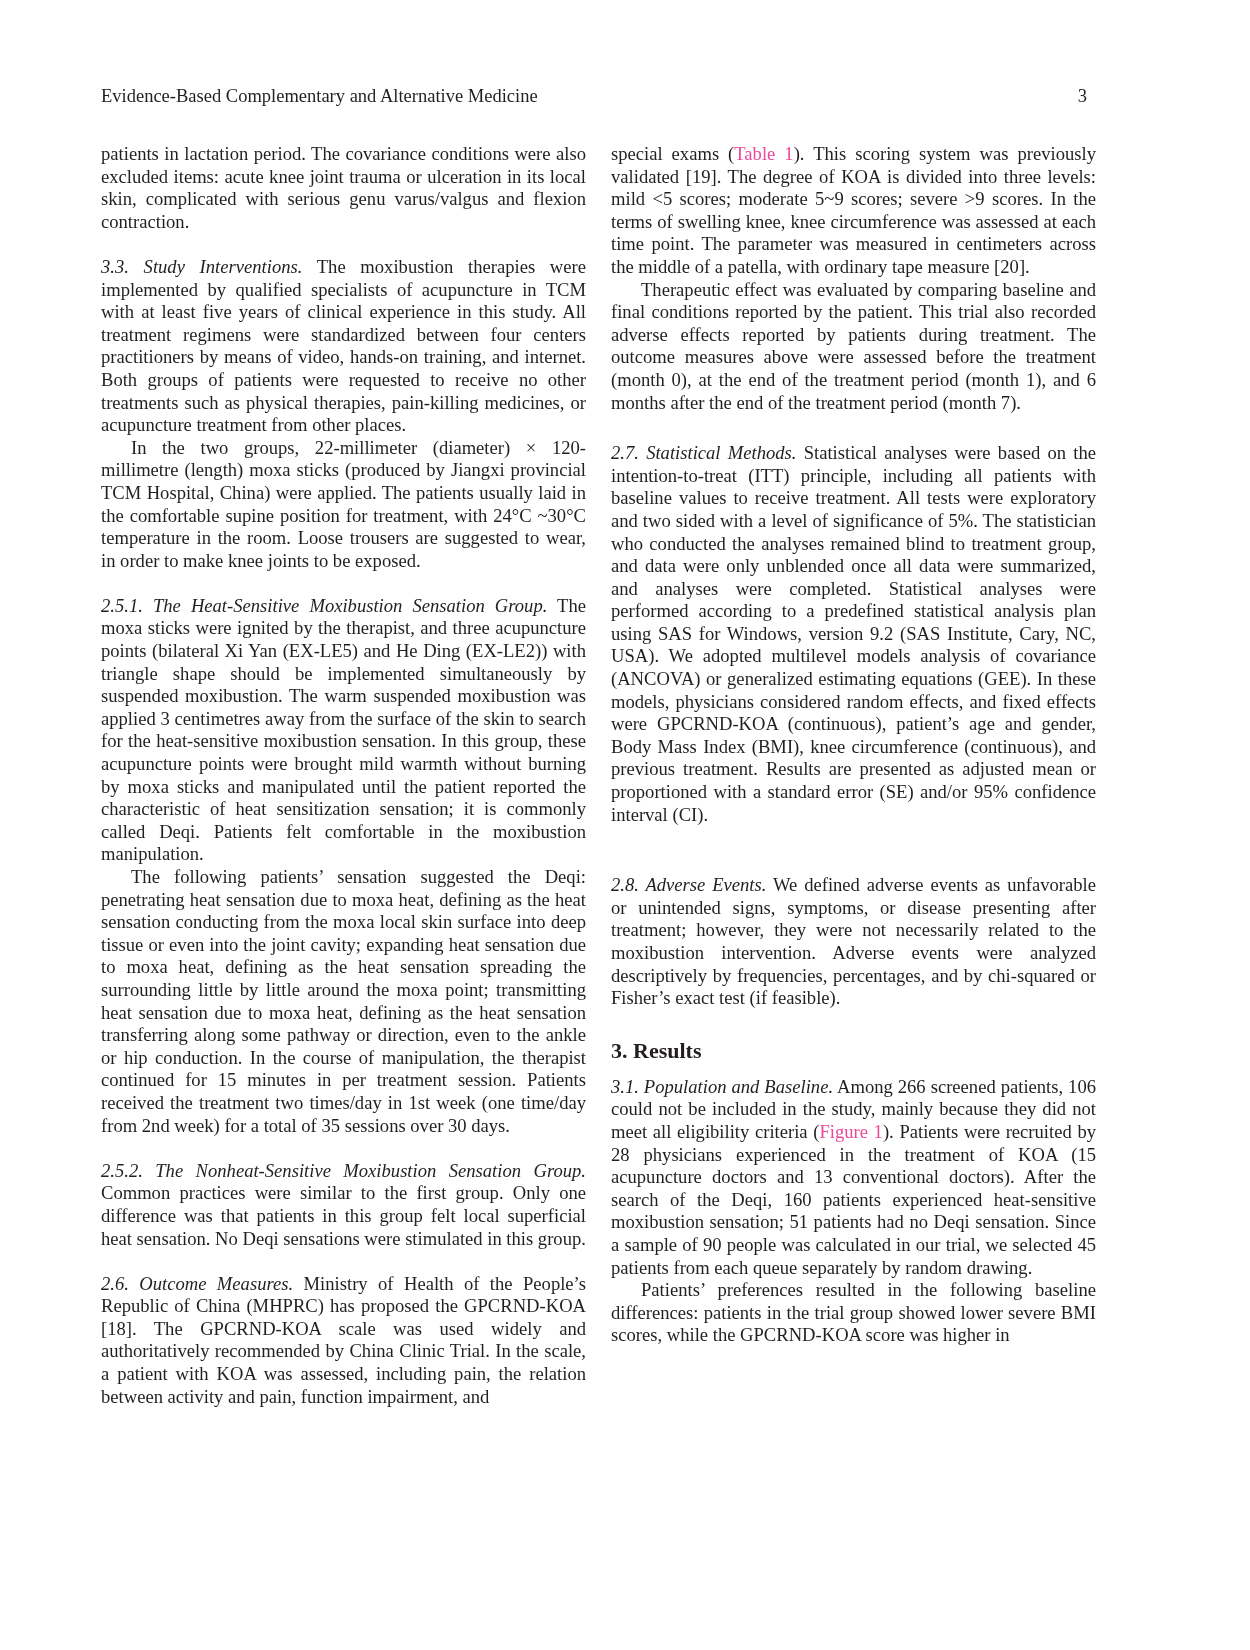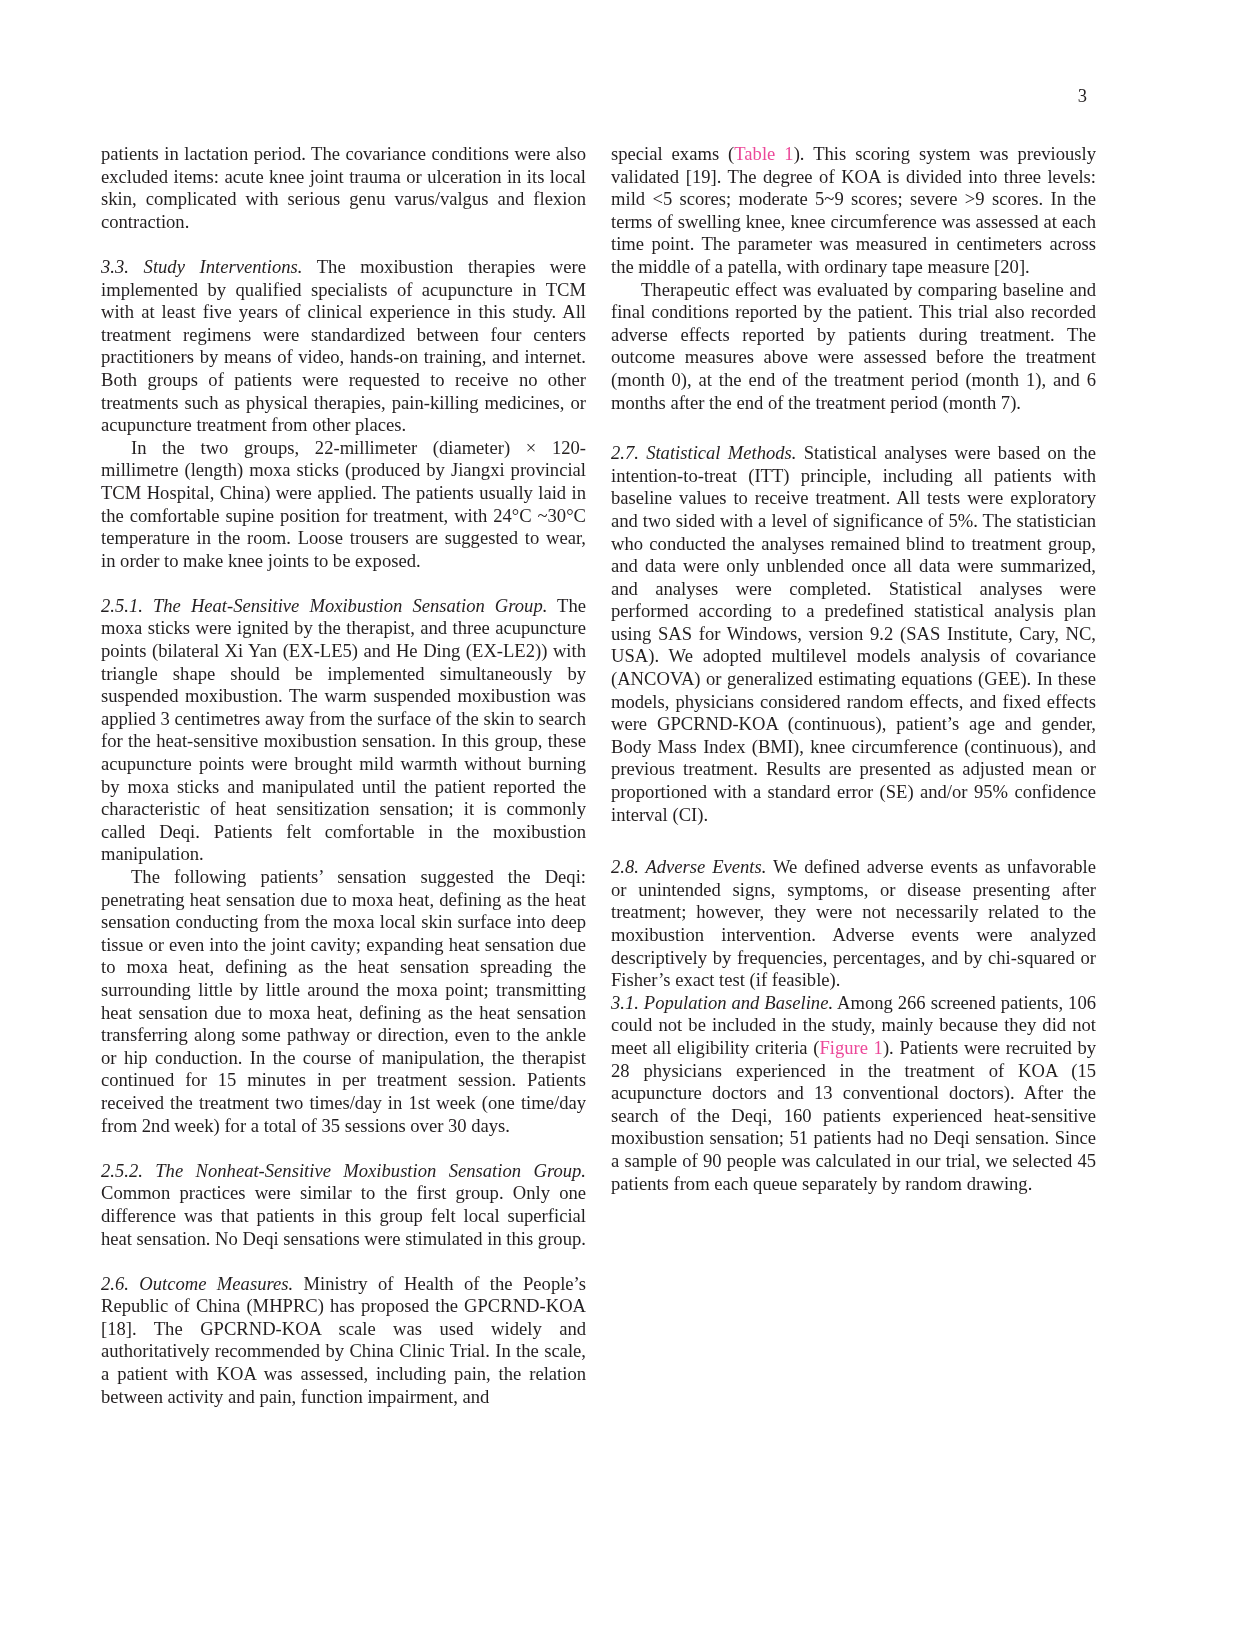--- a/index.html
+++ b/index.html
@@ -16,20 +16,21 @@
   .sec { margin-top: 22.6px; }
   .head-it { font-style: italic; }
   h2.results { font-family: "Liberation Serif", "DejaVu Serif", serif; font-weight: bold;
                font-size: 22px; margin: 28px 0 12px 0; line-height: 26px; }
   .ref-link { color: #ec4899; }
 </style>
 </head>
 <body>
 
 <div class="running-head">
+  <span>Evidence-Based Complementary and Alternative Medicine</span>
   <span class="page-no">3</span>
 </div>
 
 <div class="col col-left">
   <p>patients in lactation period. The covariance conditions were also excluded items: acute knee joint trauma or ulceration in its local skin, complicated with serious genu varus/valgus and flexion contraction.</p>
 
   <p class="sec">
     <span class="head-it">3.3. Study Interventions.</span>
     <span>The moxibustion therapies were implemented by qualified specialists of acupuncture in TCM with at least five years of clinical experience in this study. All treatment regimens were standardized between four centers practitioners by means of video, hands-on training, and internet. Both groups of patients were requested to receive no other treatments such as physical therapies, pain-killing medicines, or acupuncture treatment from other places.</span>
   </p>
@@ -54,23 +55,25 @@
 
 <div class="col col-right">
   <p><span>special exams (</span><span class="ref-link">Table 1</span><span>). This scoring system was previously validated [19]. The degree of KOA is divided into three levels: mild &lt;5 scores; moderate 5~9 scores; severe &gt;9 scores. In the terms of swelling knee, knee circumference was assessed at each time point. The parameter was measured in centimeters across the middle of a patella, with ordinary tape measure [20].</span></p>
   <p class="indent">Therapeutic effect was evaluated by comparing baseline and final conditions reported by the patient. This trial also recorded adverse effects reported by patients during treatment. The outcome measures above were assessed before the treatment (month 0), at the end of the treatment period (month 1), and 6 months after the end of the treatment period (month 7).</p>
 
   <p class="sec" style="margin-top:28px">
     <span class="head-it">2.7. Statistical Methods.</span>
     <span>Statistical analyses were based on the intention-to-treat (ITT) principle, including all patients with baseline values to receive treatment. All tests were exploratory and two sided with a level of significance of 5%. The statistician who conducted the analyses remained blind to treatment group, and data were only unblended once all data were summarized, and analyses were completed. Statistical analyses were performed according to a predefined statistical analysis plan using SAS for Windows, version 9.2 (SAS Institute, Cary, NC, USA). We adopted multilevel models analysis of covariance (ANCOVA) or generalized estimating equations (GEE). In these models, physicians considered random effects, and fixed effects were GPCRND-KOA (continuous), patient’s age and gender, Body Mass Index (BMI), knee circumference (continuous), and previous treatment. Results are presented as adjusted mean or proportioned with a standard error (SE) and/or 95% confidence interval (CI).</span>
   </p>
 
-  <p class="sec" style="margin-top:30px">
+  <p class="sec" style="margin-top:48px">
     <span class="head-it">2.8. Adverse Events.</span>
     <span>We defined adverse events as unfavorable or unintended signs, symptoms, or disease presenting after treatment; however, they were not necessarily related to the moxibustion intervention. Adverse events were analyzed descriptively by frequencies, percentages, and by chi-squared or Fisher’s exact test (if feasible).</span>
   </p>
 
+  <h2 class="results">3. Results</h2>
 
   <p>
     <span class="head-it">3.1. Population and Baseline.</span>
     <span>Among 266 screened patients, 106 could not be included in the study, mainly because they did not meet all eligibility criteria (</span><span class="ref-link">Figure 1</span><span>). Patients were recruited by 28 physicians experienced in the treatment of KOA (15 acupuncture doctors and 13 conventional doctors). After the search of the Deqi, 160 patients experienced heat-sensitive moxibustion sensation; 51 patients had no Deqi sensation. Since a sample of 90 people was calculated in our trial, we selected 45 patients from each queue separately by random drawing.</span>
   </p>
+  <p class="indent">Patients’ preferences resulted in the following baseline differences: patients in the trial group showed lower severe BMI scores, while the GPCRND-KOA score was higher in</p>
 </div>
 
 </body></html>

